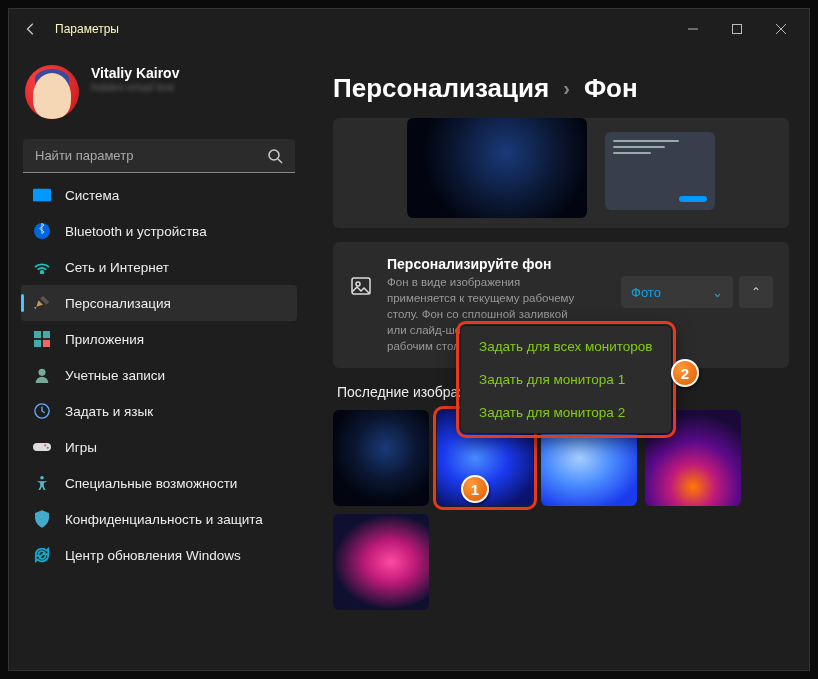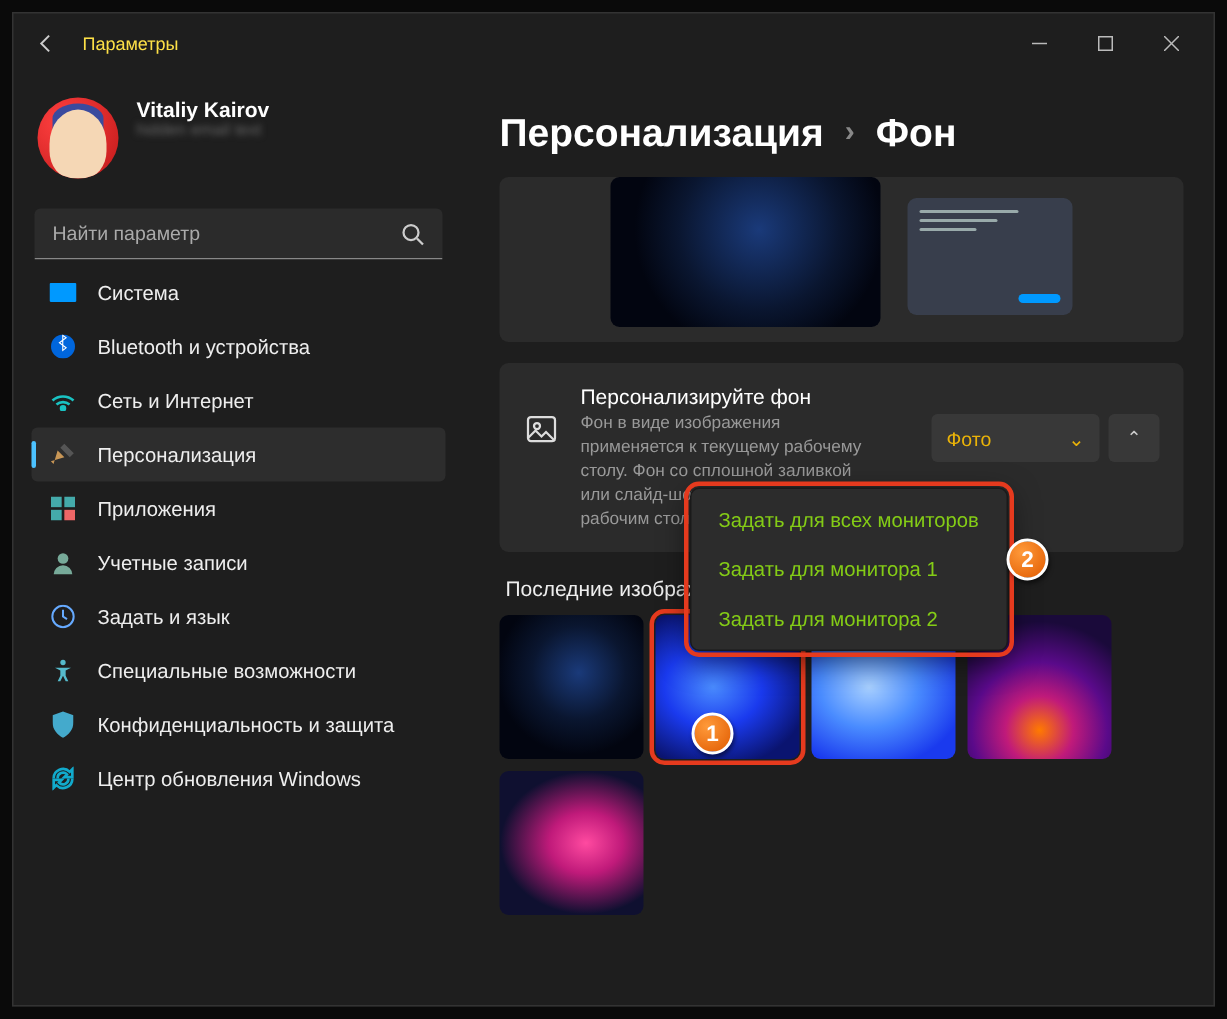--- a/index.html
+++ b/index.html
@@ -1,20 +1,20 @@
 <!DOCTYPE html>
 <html><head>
 <meta charset="utf-8">
 <style>
   * { box-sizing: border-box; margin: 0; padding: 0; font-family: "Segoe UI", Arial, sans-serif; }
   body { background: #0a0a0a; width: 818px; height: 679px; overflow: hidden; color: #fff; position: relative; }
   .window { position: absolute; top: 8px; left: 8px; right: 8px; bottom: 8px; background: #1e1e1e; border: 1px solid #333; display: flex; flex-direction: column; }
   .titlebar { height: 40px; display: flex; align-items: center; padding: 0 6px; }
   .back-btn { width: 32px; height: 32px; display: flex; align-items: center; justify-content: center; color: #ccc; font-size: 16px; }
-  .title-text { font-size: 12px; color: #fde047; margin-left: 8px; }
+  .title-text { font-size: 12px; color: #fef9c3; margin-left: 8px; }
   .win-controls { margin-left: auto; display: flex; }
   .win-ctrl { width: 44px; height: 32px; display: flex; align-items: center; justify-content: center; color: #bbb; }
   .win-ctrl svg { width: 10px; height: 10px; }
   .body { flex: 1; display: flex; overflow: hidden; }
   .sidebar { width: 300px; padding: 8px 12px 0 12px; display: flex; flex-direction: column; overflow: hidden; }
   .profile { display: flex; align-items: flex-start; gap: 12px; padding: 8px 4px 16px 4px; }
   .avatar { width: 54px; height: 54px; border-radius: 50%; background: radial-gradient(circle at 30% 30%, #ff4040, #c01818); position: relative; overflow: hidden; }
   .avatar::after { content: ""; position: absolute; inset: 8px 8px 0 8px; background: #f5d7b5; border-radius: 50% 50% 40% 40%; }
   .avatar::before { content:""; position:absolute; top:4px; left:10px; right:10px; height:20px; background:#3a4a9e; border-radius:50% 50% 0 0; }
   .profile-name { font-size: 14px; font-weight: 600; }
@@ -34,24 +34,24 @@
   .bc-sep { color: #888; font-size: 20px; }
   .bc-current { color: #fff; }
   .preview-card { background: #2b2b2b; border-radius: 6px; padding: 0 0 10px 0; display: flex; gap: 18px; justify-content: center; align-items: flex-end; height: 110px; overflow:hidden; position: relative;}
   .preview-img { width: 180px; height: 100px; background: radial-gradient(circle at 55% 35%, #1a3a7a 0%, #0a1630 45%, #020510 70%); border-radius: 6px; margin-top:-4px; }
   .mini-prev { width: 110px; height: 78px; background: #383e4c; border-radius: 6px; padding: 8px; display:flex; flex-direction:column; justify-content:space-between; margin-bottom:8px;}
   .mini-line { height: 2px; background: #9aa; border-radius:1px; width: 70%; margin-bottom:4px;}
   .mini-bar { width: 28px; height: 6px; background: #0099ff; border-radius: 3px; align-self: flex-end; }
   .setting-card { background: #2b2b2b; border-radius: 6px; margin-top: 14px; padding: 14px 16px; display: flex; gap: 14px; align-items: flex-start; position: relative; }
   .setting-ic { width: 24px; height: 24px; color: #ddd; flex-shrink:0; margin-top:18px; }
   .setting-txt { flex: 1; min-width:0; }
-  .setting-title { font-size: 14px; }
+  .setting-title { font-size: 14px; font-weight: bold; }
   .setting-desc { font-size: 11.5px; color: #999; line-height: 1.4; margin-top: 2px; max-width: 200px;}
   .setting-ctrls { display: flex; align-items: center; gap: 6px; margin-top: 20px; }
-  .dropdown-v { background: #383838; width: 112px; height: 32px; border-radius: 4px; display:flex; align-items:center; justify-content:space-between; padding:0 10px; font-size:13px; color:#eab308;gap:12px; }
+  .dropdown-v { background: #383838; width: 112px; height: 32px; border-radius: 4px; display:flex; align-items:center; justify-content:space-between; padding:0 10px; font-size:13px; color:#0ea5e9;gap:12px; }
   .chev-box { width: 34px; height: 32px; background: #383838; border-radius: 4px; display:flex; align-items:center; justify-content:center; color:#ccc; font-size:12px;}
   .recent-title { font-size: 14px; margin: 16px 0 10px 4px; color: #eee; }
   .thumbs { display: flex; flex-wrap: wrap; gap: 8px; }
   .thumb { width: 96px; height: 96px; border-radius: 6px; }
   .t-earth { background: radial-gradient(circle at 55% 40%, #1a3a7a 0%, #0a1630 40%, #020510 70%); }
   .t-bloom-blue { background: radial-gradient(ellipse at 40% 50%, #4a8cff 0%, #1a3aee 40%, #0a1470 80%); }
   .t-bloom-lt { background: radial-gradient(ellipse at 40% 50%, #a8d0ff 0%, #4a8cff 40%, #1a3aee 80%); }
   .t-glow { background: radial-gradient(circle at 50% 80%, #ff7a00 0%, #c01a7a 25%, #5a0a8a 50%, #1a0a3a 80%); }
   .t-flower { background: radial-gradient(ellipse at 60% 50%, #ff4aa0 0%, #c01a7a 30%, #0f1030 70%); }
   .thumb.selected-th { outline: 3px solid #e53a1e; outline-offset: 1px; position: relative; }
@@ -169,20 +169,30 @@
             <span class="nav-icon">
               <svg viewBox="0 0 18 18" width="16" height="16" fill="none" stroke="#6af" stroke-width="1.5">
                 <circle cx="9" cy="9" r="8"></circle>
                 <path d="M9 4v5l3 2"></path>
               </svg>
             </span>
             <span>Задать и язык</span>
           </div>
           <div class="nav-item">
             <span class="nav-icon">
+              <svg viewBox="0 0 22 14" width="20" height="14" fill="#ddd">
+                <rect x="0" y="2" width="22" height="10" rx="5"></rect>
+                <circle cx="15" cy="5" r="1.3" fill="#e44"></circle>
+                <circle cx="18" cy="8" r="1.3" fill="#4a4"></circle>
+              </svg>
+            </span>
+            <span>Игры</span>
+          </div>
+          <div class="nav-item">
+            <span class="nav-icon">
               <svg viewBox="0 0 18 18" width="16" height="16" fill="#5bc">
                 <circle cx="9" cy="3" r="2"></circle>
                 <path d="M3 7h12l-4 2v4l2 4h-2l-2-4-2 4h-2l2-4v-4z"></path>
               </svg>
             </span>
             <span>Специальные возможности</span>
           </div>
           <div class="nav-item">
             <span class="nav-icon">
               <svg viewBox="0 0 16 20" width="14" height="18" fill="#4ac">

